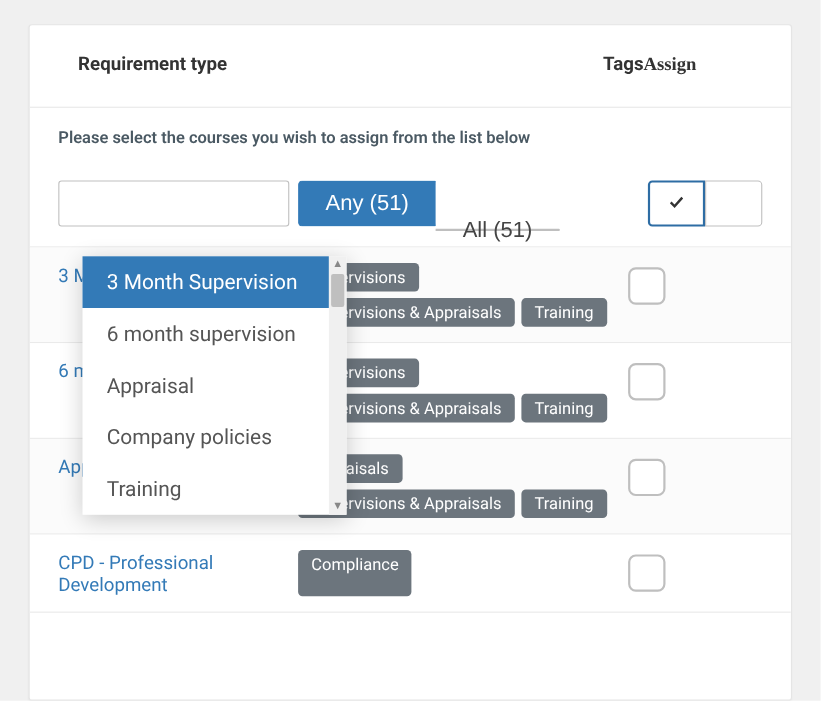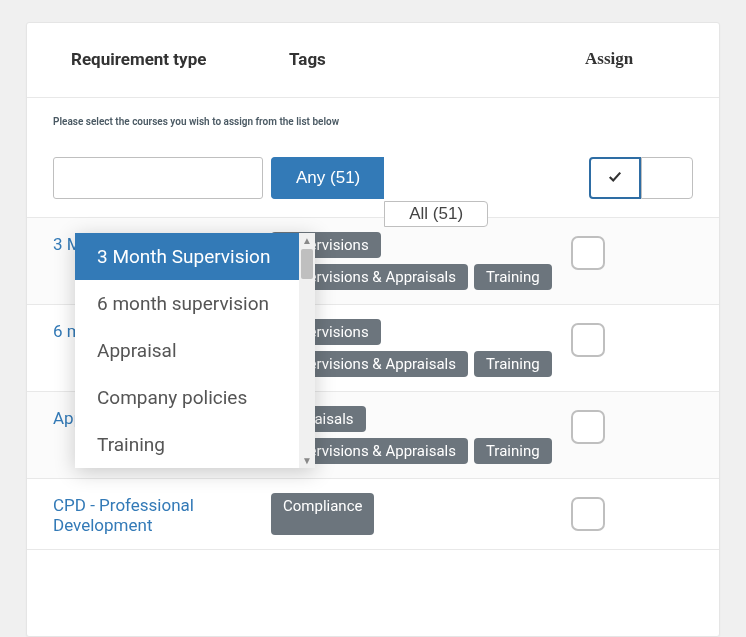--- a/index.html
+++ b/index.html
@@ -20,29 +20,29 @@
       height: 615px;
       position: relative;
       overflow: hidden;
     }
     .col-headers {
       display: flex;
       padding: 0 26px 28px 44px;
       border-bottom: 1px solid #e8e8e8;
     }
     .col-req { width: 218px; }
-    .col-tags { width: 296px; }
+    .col-tags { width: 296px; text-align: right; }
     .col-assign { flex: 1; font-family: Liberation Serif, serif; }
     .col-header {
       font-weight: 700;
       font-size: 17px;
       color: #333;
     }
     .instruction {
-      font-size: 10px;
+      font-size: 15px;
       font-weight: 600;
       color: #4a5963;
       padding: 18px 26px 30px 26px;
     }
     .filter-row {
       display: flex;
       align-items: center;
       padding: 0 26px 18px 26px;
       position: relative;
     }
@@ -56,22 +56,22 @@
       background: #fff;
     }
     .btn-group {
       display: flex;
       margin-left: 8px;
       height: 42px;
     }
     .btn {
       border: 1px solid #bfbfbf;
       background: #fff;
-      font-size: 17px;
-      padding: 12px 24px;
+      font-size: 20px;
+      padding: 0 24px;
       display: flex;
       align-items: center;
       cursor: pointer;
       color: #444;
     }
     .btn:first-child { border-top-left-radius: 4px; border-bottom-left-radius: 4px; border-right: 0; }
     .btn:last-child { border-top-right-radius: 4px; border-bottom-right-radius: 4px; margin-top: 44px; }
     .btn.active {
       background: #337ab7;
       border-color: #337ab7;

